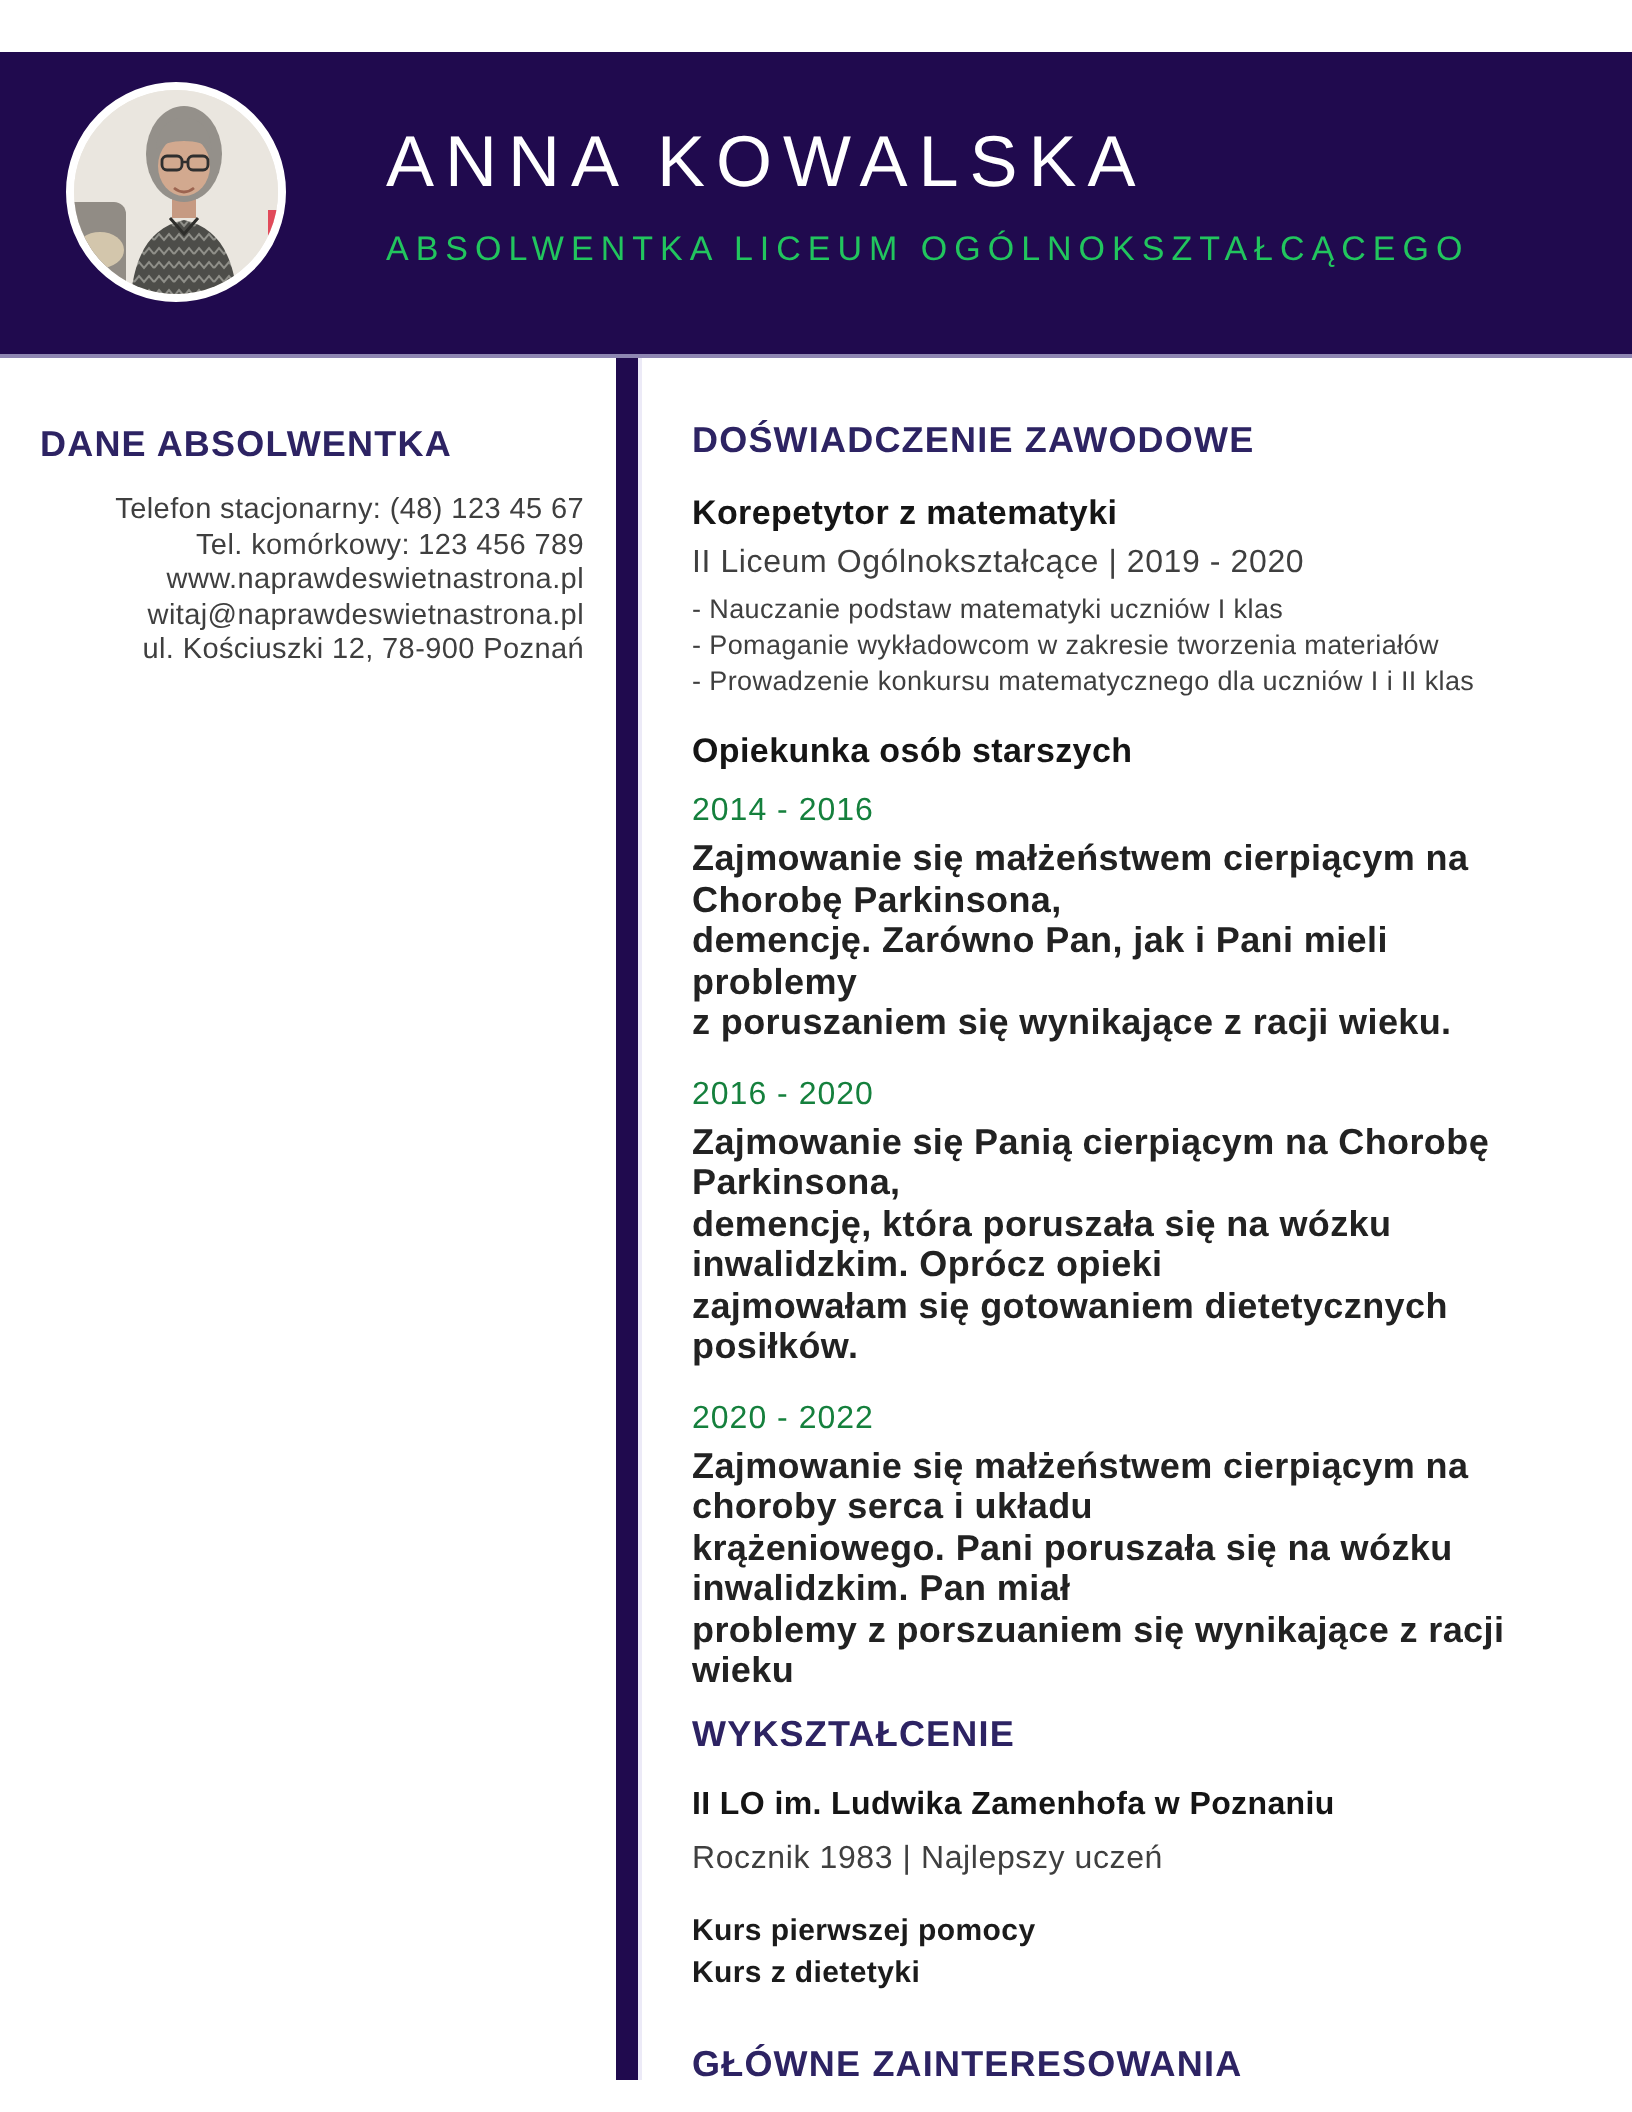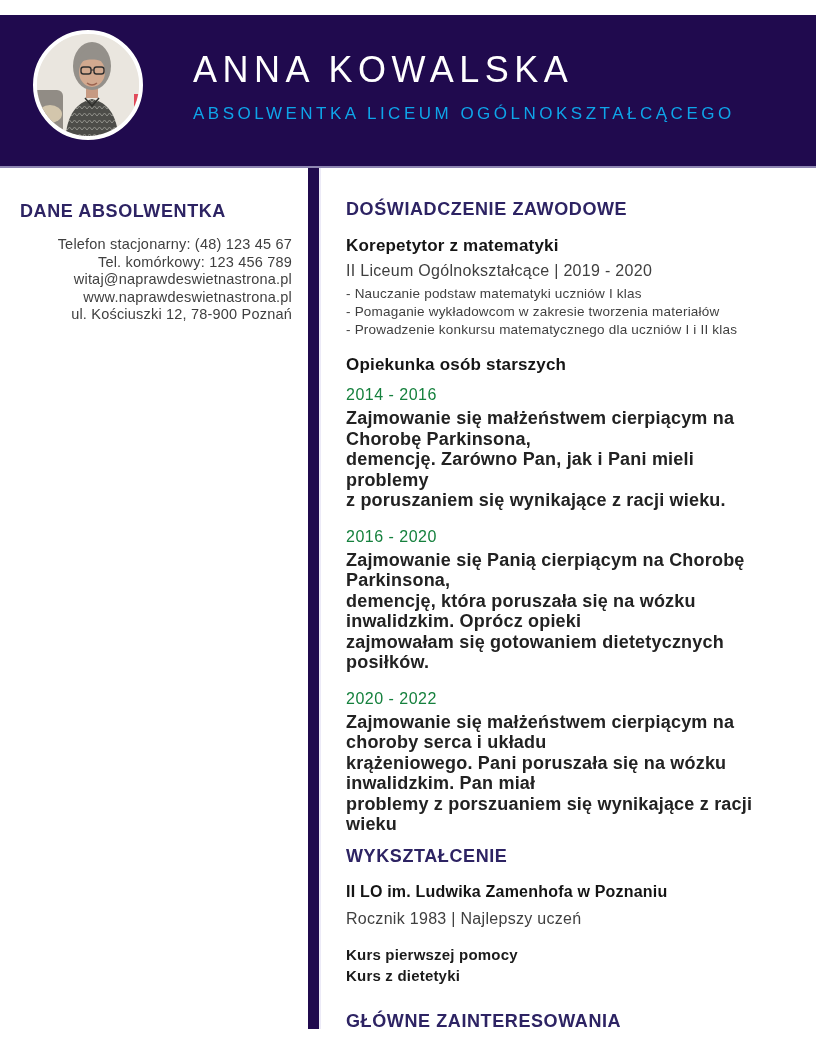--- a/index.html
+++ b/index.html
@@ -1,39 +1,39 @@
 <!DOCTYPE html>
 <html><head>
 <meta charset="utf-8">
 <style>
   * { box-sizing: border-box; margin: 0; padding: 0; }
   body { background: #ffffff; font-family: "Liberation Sans", sans-serif; }
   .page {
     width: 816px; height: 1024px; position: relative;
-    background: #ffffff; overflow: hidden; margin: 5px auto;
+    background: #ffffff; overflow: hidden; margin: 16px auto;
   }
 
   
   .band {
     margin-top: 10px; height: 153px; background: #200a4e;
     border-bottom: 2px solid #8e86b2; position: relative;
   }
   .photo-wrap {
     position: absolute; left: 33px; top: 15px;
     width: 110px; height: 110px; border-radius: 50%;
     border: 4px solid #ffffff; overflow: hidden; background: #eae6df;
   }
   .photo-wrap svg { display: block; }
   .head-text { padding-top: 36px; margin-left: 193px; }
   .name {
     color: #ffffff; font-size: 36px; line-height: 38px;
     font-weight: 400; letter-spacing: 5.5px; white-space: nowrap;
   }
   .subtitle {
-    margin-top: 15px; color: #0ea5e9; font-size: 17px; line-height: 20px;
+    margin-top: 15px; color: #22c55e; font-size: 17px; line-height: 20px;
     font-weight: 400; letter-spacing: 3.5px; white-space: nowrap;
   }
 
   
   .content { display: flex; align-items: stretch; }
   .left-col { width: 308px; padding: 32px 16px 0 20px; }
   .divider {
     width: 11px; height: 878px; background: #200a4e;
     box-shadow: 2px 0 0 0 #eceaf7; flex-shrink: 0;
   }
@@ -107,22 +107,22 @@
     </div>
   </header>
 
   <div class="content">
 
     <aside class="left-col">
       <h2 class="sec">DANE ABSOLWENTKA</h2>
       <div class="contact-lines">
         <div>Telefon stacjonarny: (48) 123 45 67</div>
         <div>Tel. komórkowy: 123 456 789</div>
+        <div>www.naprawdeswietnastrona.pl</div>
         <div>witaj@naprawdeswietnastrona.pl</div>
-        <div>www.naprawdeswietnastrona.pl</div>
         <div>ul. Kościuszki 12, 78-900 Poznań</div>
       </div>
     </aside>
 
     <div class="divider"></div>
 
     <main class="right-col">
 
       <h2 class="sec">DOŚWIADCZENIE ZAWODOWE</h2>
 

